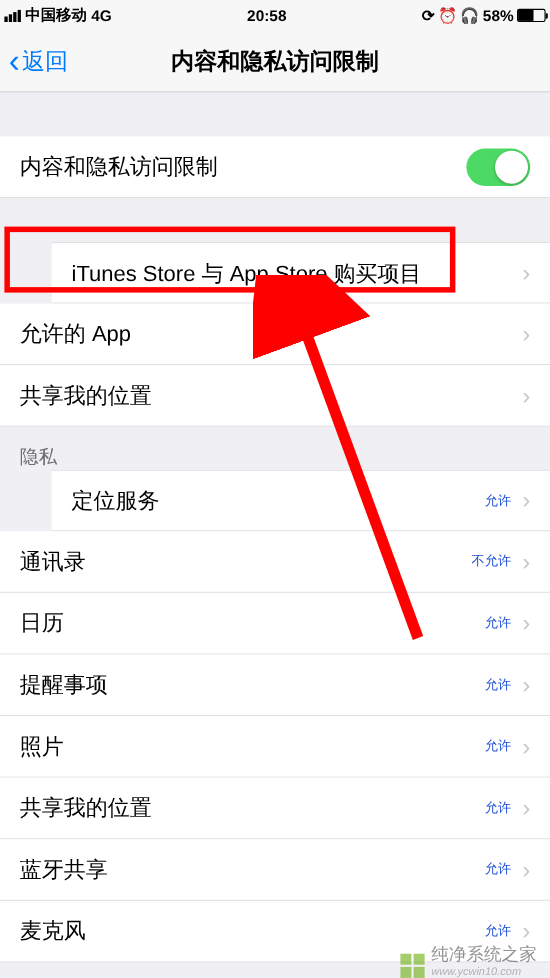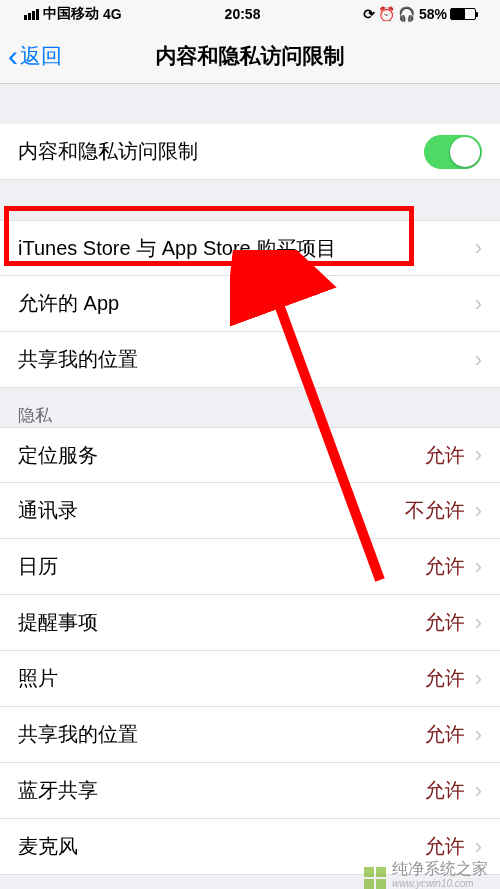--- a/index.html
+++ b/index.html
@@ -10,21 +10,21 @@
       font-family: -apple-system, "Helvetica Neue", sans-serif;
       position: relative;
       overflow: hidden;
     }
     .status-bar {
       height: 28px;
       background: #f7f7f7;
       display: flex;
       align-items: center;
       justify-content: space-between;
-      padding: 0 24px;
+      padding: 0 4px;
       font-size: 14px;
       font-weight: 600;
       color: #000;
     }
     .status-left { display: flex; align-items: center; gap: 4px; }
     .status-right { display: flex; align-items: center; gap: 3px; }
     .signal-bars { display: flex; align-items: flex-end; gap: 1px; }
     .bar { width: 3px; background: #000; }
     .b1 { height: 5px; } .b2 { height: 7px; } .b3 { height: 9px; } .b4 { height: 11px; }
     .battery { width: 26px; height: 12px; border: 1px solid #000; border-radius: 2px; position: relative; }
@@ -61,24 +61,24 @@
       min-height: 56px;
       display: flex;
       align-items: center;
       justify-content: space-between;
       padding: 0 18px;
       border-bottom: 1px solid #e0e0e3;
       font-size: 20px;
       color: #000;
       position: relative;
     }
-    .cell:first-of-type { border-top: 1px solid #e0e0e3; }
+    .cell:first-of-type { border-top: 1px solid #e0e0e3; margin-left: 47px; }
     .cell-label { flex: 1; }
     .cell-right { display: flex; align-items: center; gap: 10px; }
-    .cell-value { color: #7f1d1d; font-size: 20px; }
+    .cell-value { color: #1d4ed8; font-size: 12px; }
     .chevron { color: #c7c7cc; font-size: 22px; font-weight: 300; }
     .switch {
       width: 58px; height: 34px;
       background: #4cd964;
       border-radius: 17px;
       position: relative;
     }
     .switch-knob {
       position: absolute;
       right: 2px; top: 2px;

